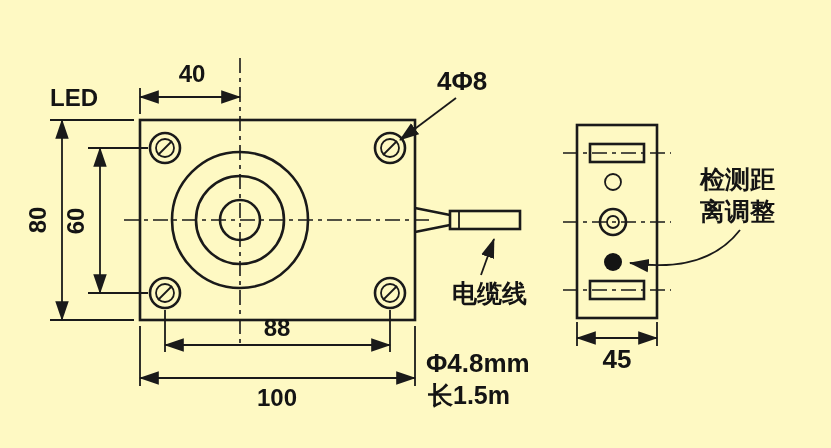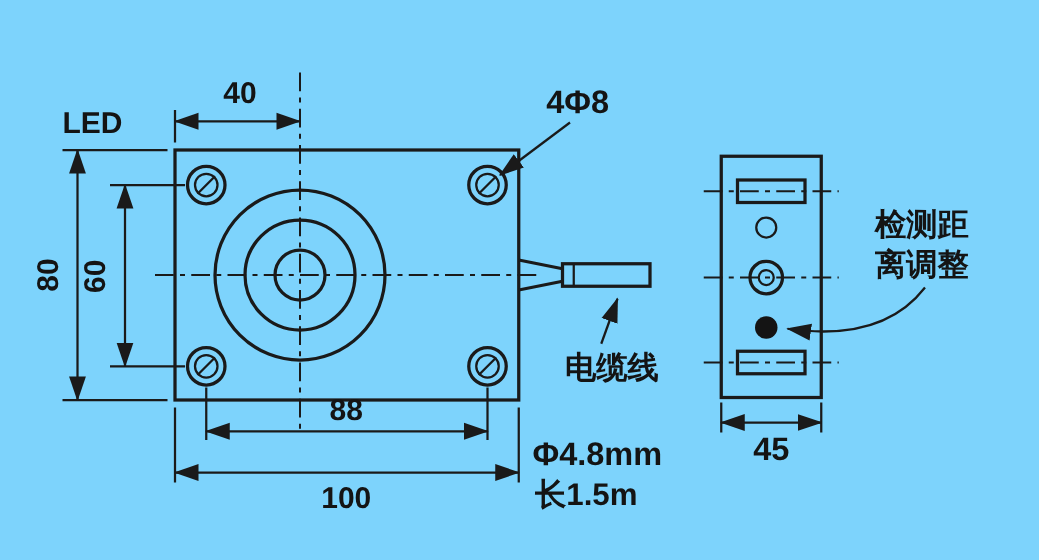--- a/index.html
+++ b/index.html
@@ -1,16 +1,16 @@
 <!DOCTYPE html>
 <html><head>
 <meta charset="utf-8">
 <style>
   html,body{margin:0;padding:0;background:#ffffff;}
-  .canvas{position:relative;width:831px;height:448px;background:#7dd3fc;overflow:hidden;}
+  .canvas{position:relative;width:831px;height:448px;background:#fef9c3;overflow:hidden;}
   svg{display:block;}
   .t{font-family:"Liberation Sans",sans-serif;font-weight:600;font-size:24px;fill:#141414;}
   .t-lg{font-family:"Liberation Sans",sans-serif;font-weight:600;font-size:26px;fill:#141414;}
   .t-cjk{font-family:"Liberation Sans",sans-serif;font-weight:700;font-size:25px;fill:#141414;}
   .mid{text-anchor:middle;}
   .outline{fill:none;stroke:#1a1a1a;stroke-width:2.6;}
   .thin{fill:none;stroke:#1a1a1a;stroke-width:1.8;}
   .dashed{fill:none;stroke:#1a1a1a;stroke-width:1.6;stroke-dasharray:15 5 4 5;}
 </style>
 </head>

